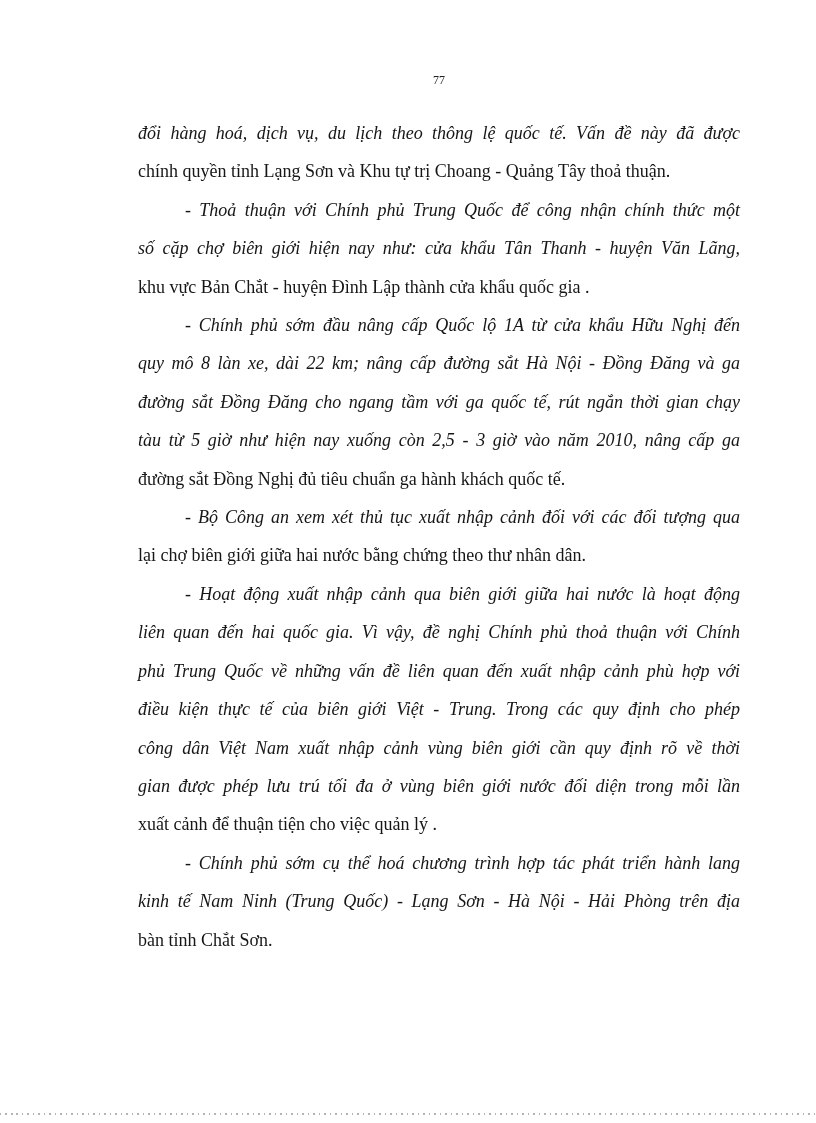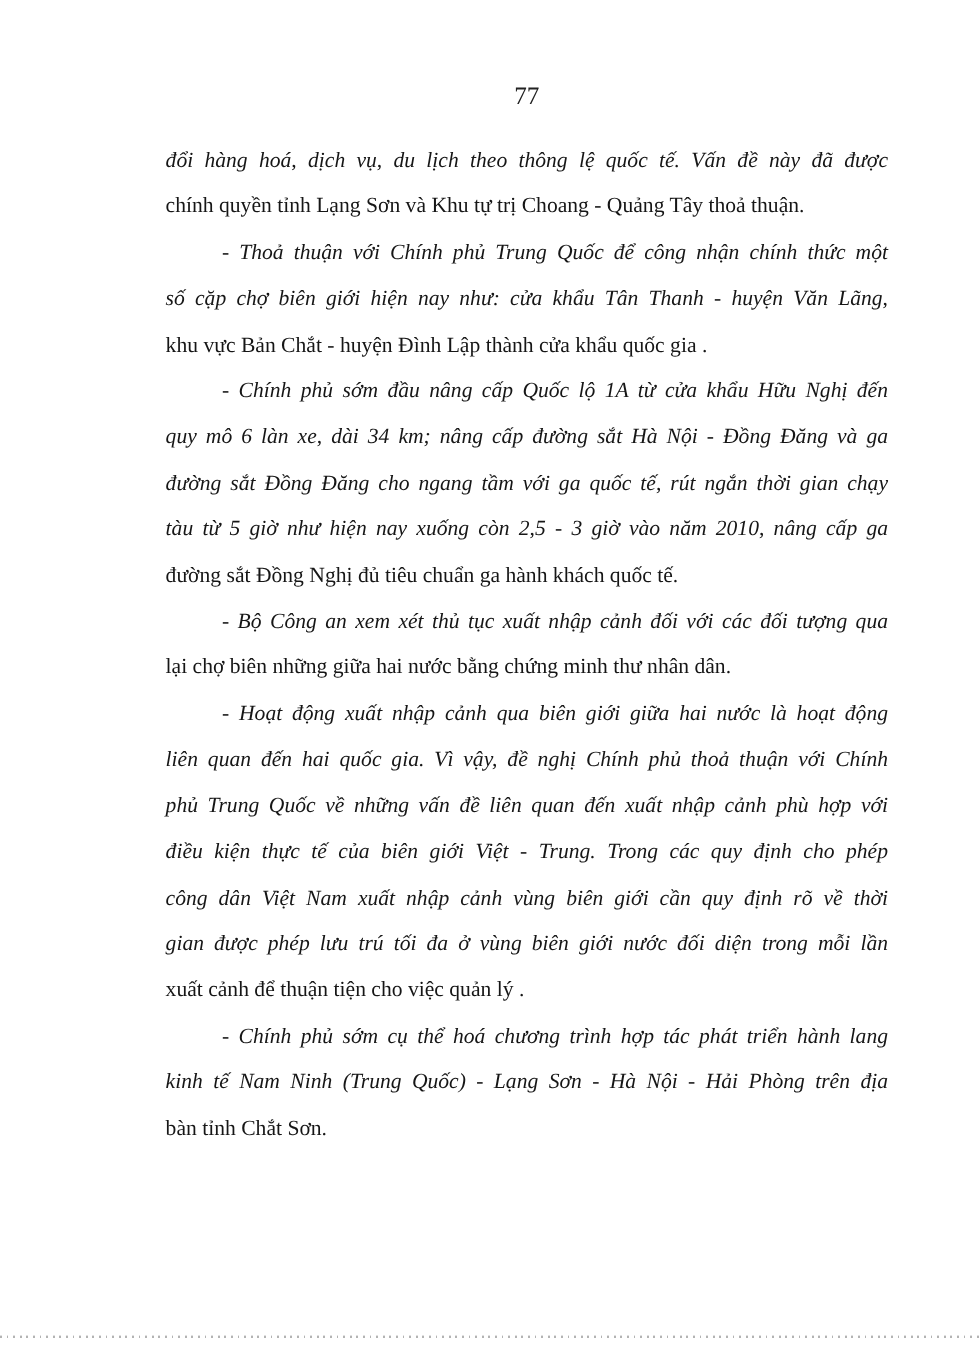--- a/index.html
+++ b/index.html
@@ -14,21 +14,21 @@
     overflow: hidden;
     font-family: "Liberation Serif", "DejaVu Serif", serif;
     color: #161616;
   }
   .page-number {
     position: absolute;
     top: 68px;
     left: 138px;
     width: 602px;
     text-align: center;
-    font-size: 21px;
+    font-size: 12px;
     line-height: 24px;
     color: #222222;
   }
   .page-body {
     position: absolute;
     top: 114px;
     left: 138px;
     width: 602px;
     font-size: 18px;
     line-height: 38.4px;
@@ -68,26 +68,26 @@
 
 <div class="page-number">77</div>
 
 <div class="page-body">
   <div class="line j">đổi hàng hoá, dịch vụ, du lịch theo thông lệ quốc tế. Vấn đề này đã được</div>
   <div class="line l">chính quyền tỉnh Lạng Sơn và Khu tự trị Choang - Quảng Tây thoả thuận.</div>
   <div class="line j indent">- Thoả thuận với Chính phủ Trung Quốc để công nhận chính thức một</div>
   <div class="line j">số cặp chợ biên giới hiện nay như: cửa khẩu Tân Thanh - huyện Văn Lãng,</div>
   <div class="line l">khu vực Bản Chắt - huyện Đình Lập thành cửa khẩu quốc gia .</div>
   <div class="line j indent">- Chính phủ sớm đầu nâng cấp Quốc lộ 1A từ cửa khẩu Hữu Nghị đến</div>
-  <div class="line j">quy mô 6 làn xe, dài 34 km; nâng cấp đường sắt Hà Nội - Đồng Đăng và ga</div>
+  <div class="line j">quy mô 8 làn xe, dài 22 km; nâng cấp đường sắt Hà Nội - Đồng Đăng và ga</div>
   <div class="line j">đường sắt Đồng Đăng cho ngang tầm với ga quốc tế, rút ngắn thời gian chạy</div>
   <div class="line j">tàu từ 5 giờ như hiện nay xuống còn 2,5 - 3 giờ vào năm 2010, nâng cấp ga</div>
   <div class="line l">đường sắt Đồng Nghị đủ tiêu chuẩn ga hành khách quốc tế.</div>
   <div class="line j indent">- Bộ Công an xem xét thủ tục xuất nhập cảnh đối với các đối tượng qua</div>
-  <div class="line l">lại chợ biên những giữa hai nước bằng chứng minh thư nhân dân.</div>
+  <div class="line l">lại chợ biên giới giữa hai nước bằng chứng theo thư nhân dân.</div>
   <div class="line j indent">- Hoạt động xuất nhập cảnh qua biên giới giữa hai nước là hoạt động</div>
   <div class="line j">liên quan đến hai quốc gia. Vì vậy, đề nghị Chính phủ thoả thuận với Chính</div>
   <div class="line j">phủ Trung Quốc về những vấn đề liên quan đến xuất nhập cảnh phù hợp với</div>
   <div class="line j">điều kiện thực tế của biên giới Việt - Trung. Trong các quy định cho phép</div>
   <div class="line j">công dân Việt Nam xuất nhập cảnh vùng biên giới cần quy định rõ về thời</div>
   <div class="line j">gian được phép lưu trú tối đa ở vùng biên giới nước đối diện trong mỗi lần</div>
   <div class="line l">xuất cảnh để thuận tiện cho việc quản lý .</div>
   <div class="line j indent">- Chính phủ sớm cụ thể hoá chương trình hợp tác phát triển hành lang</div>
   <div class="line j">kinh tế Nam Ninh (Trung Quốc) - Lạng Sơn - Hà Nội - Hải Phòng trên địa</div>
   <div class="line l">bàn tỉnh Chắt Sơn.</div>

